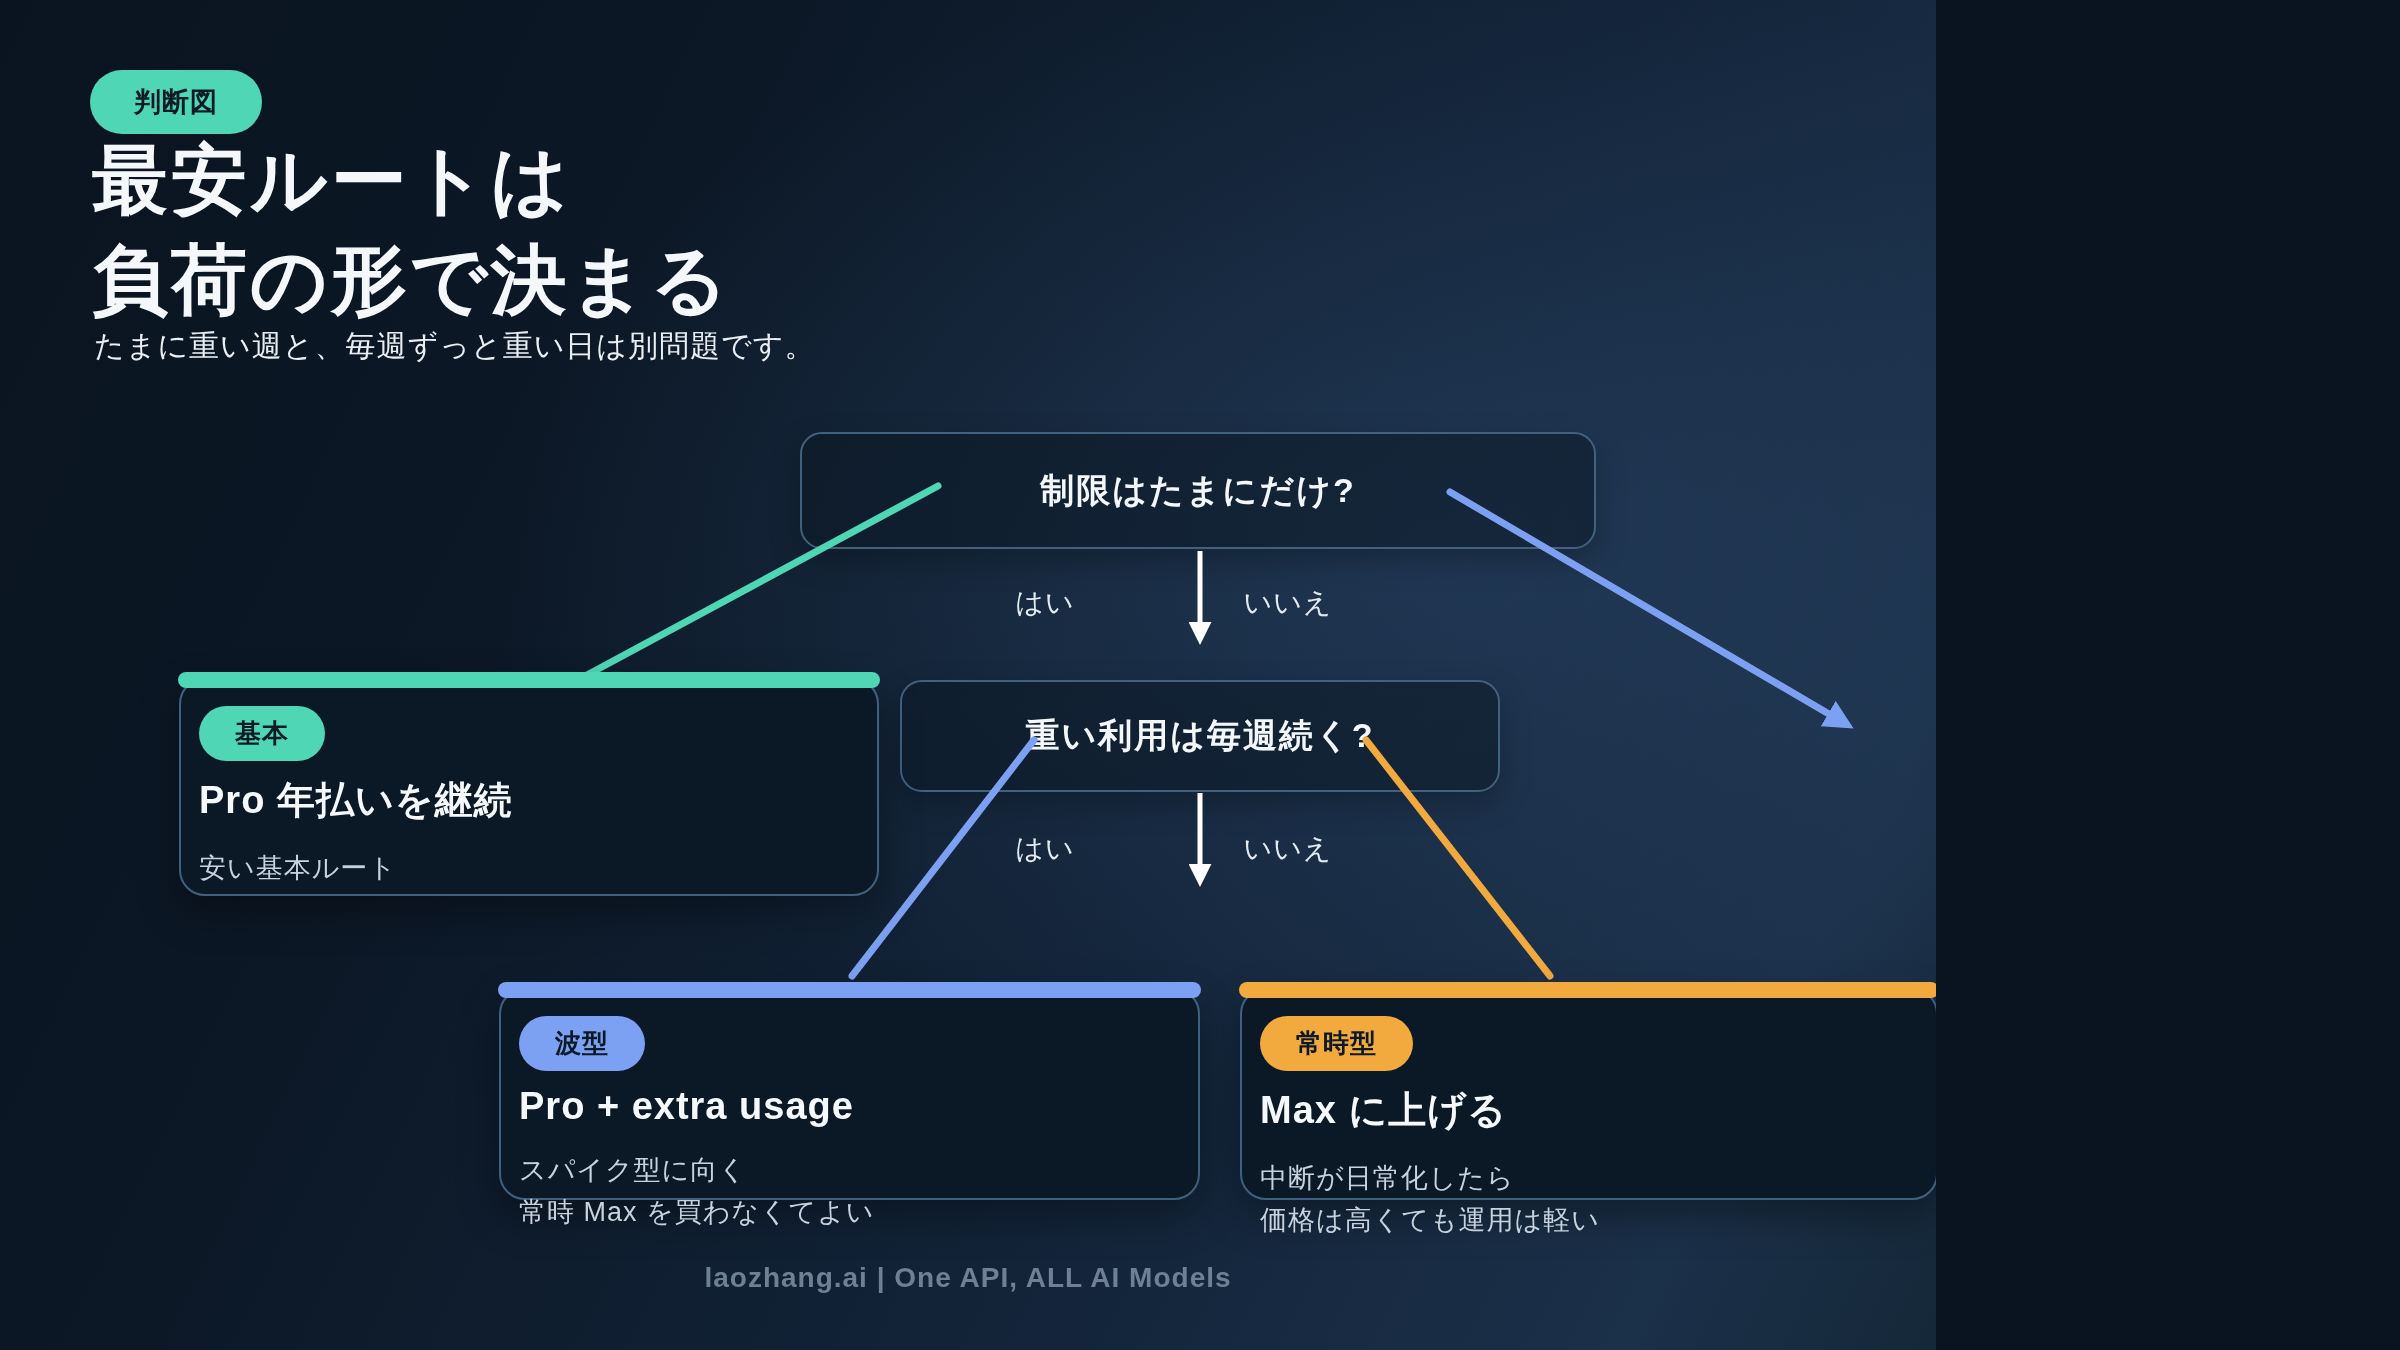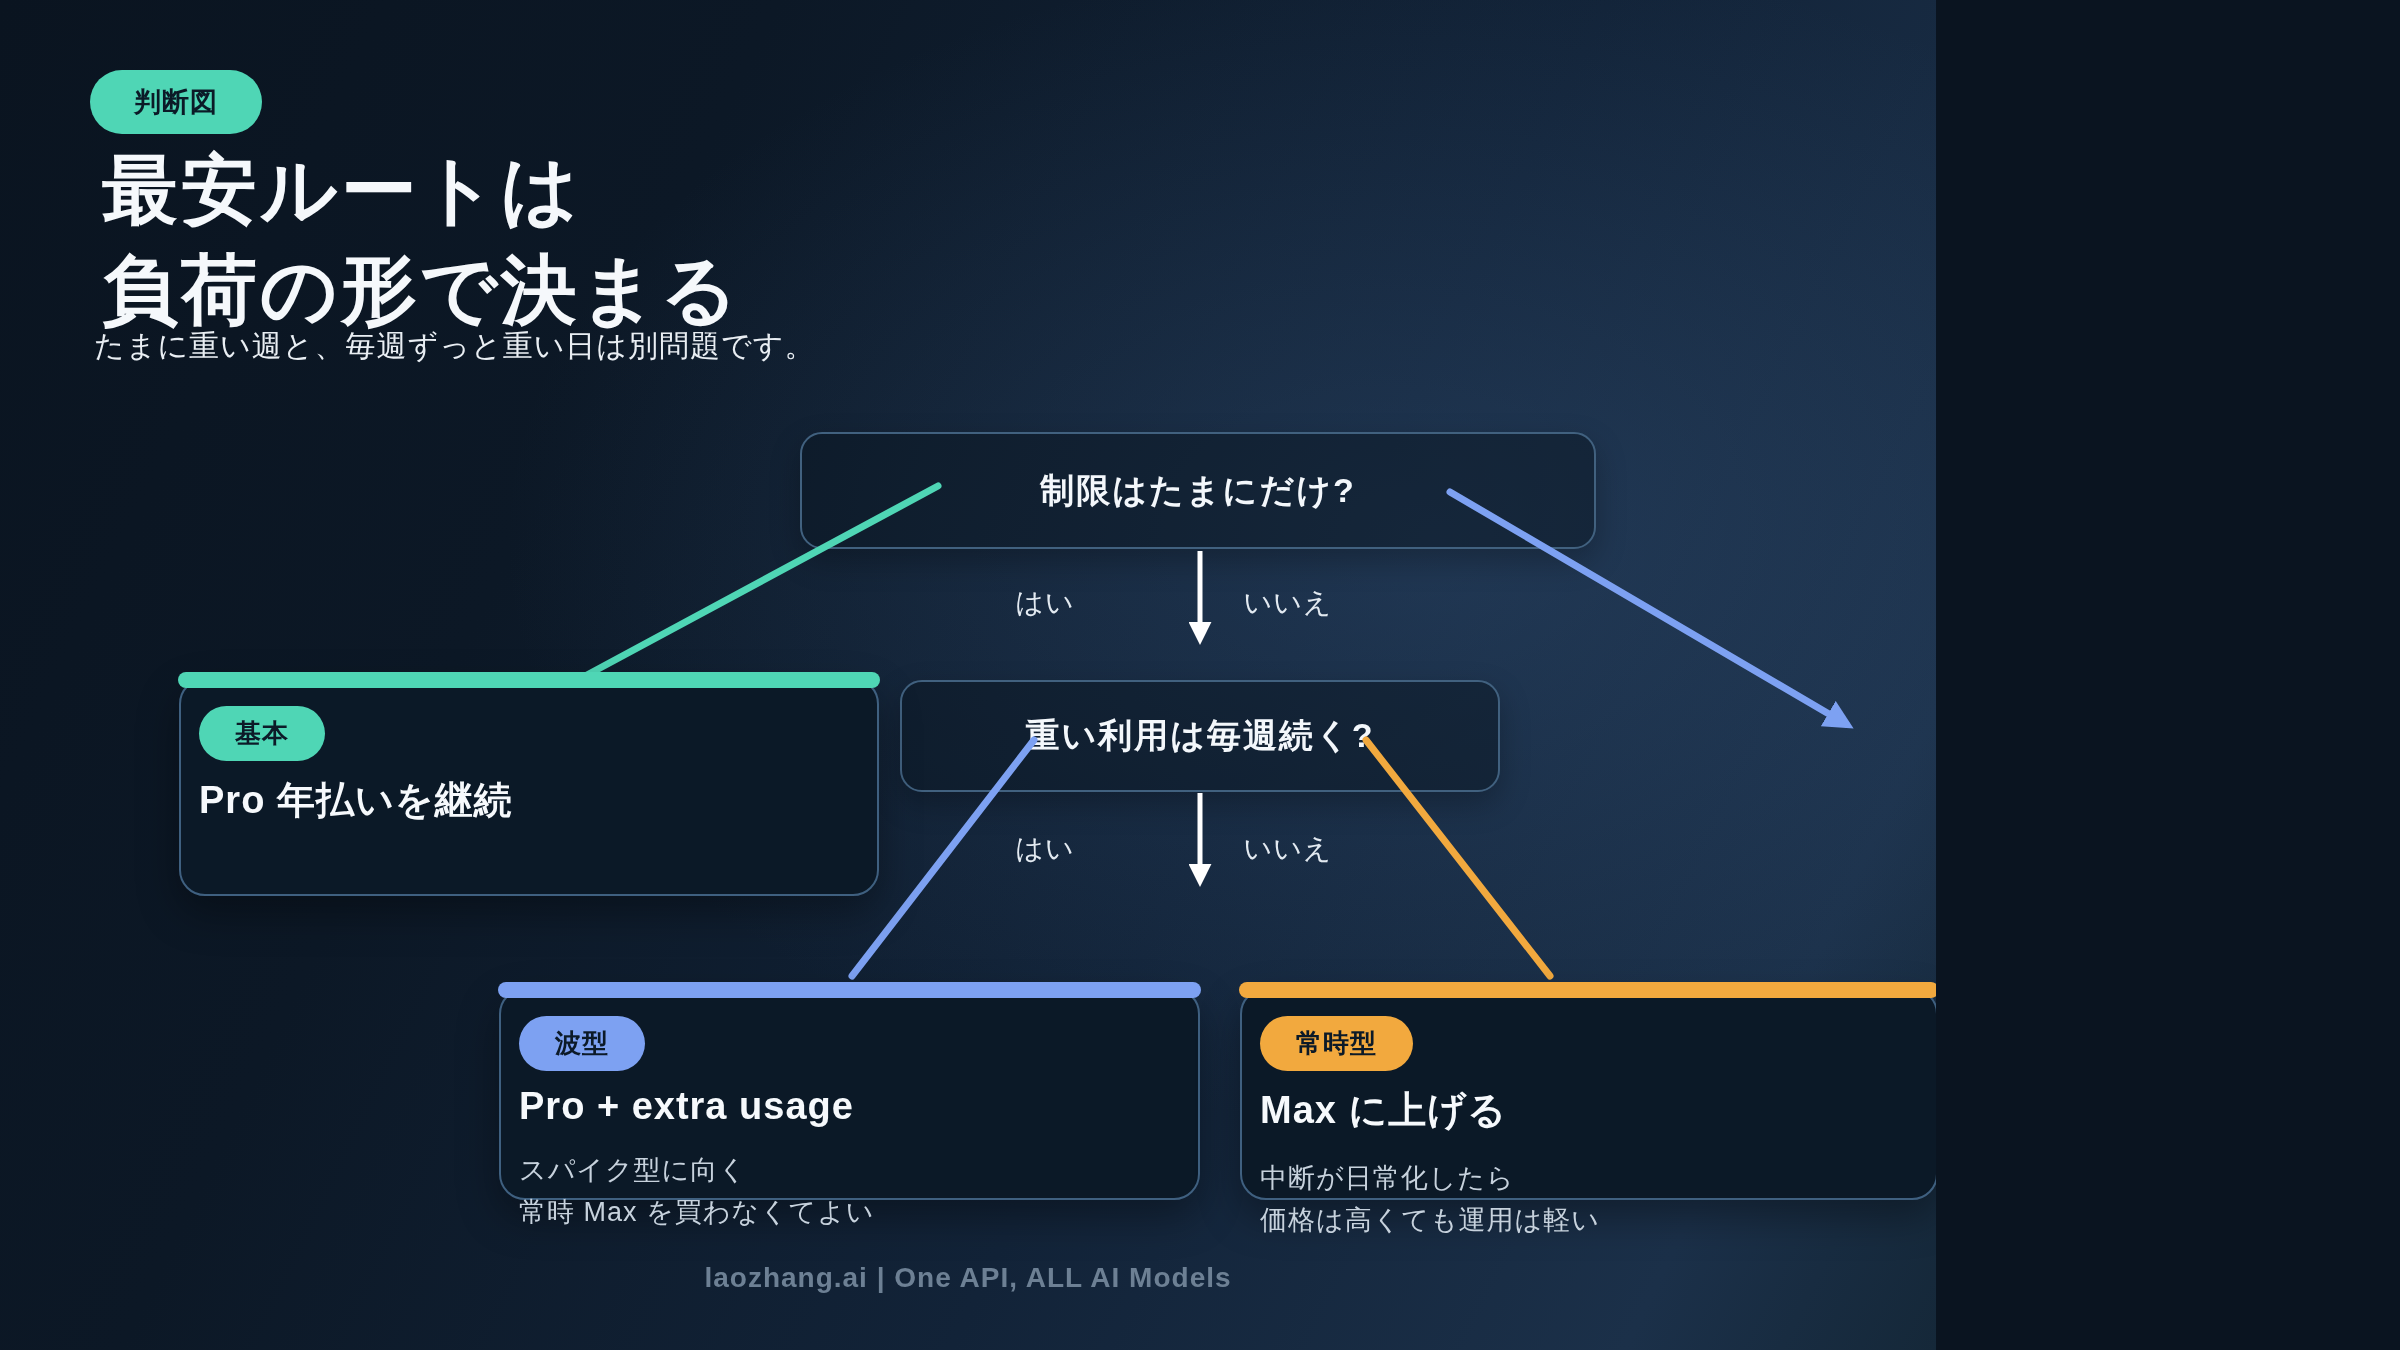--- a/index.html
+++ b/index.html
@@ -10,21 +10,21 @@
       radial-gradient(1500px 950px at 74% 40%, rgba(62,97,140,0.30), rgba(62,97,140,0) 62%),
       linear-gradient(116deg, #0a1420 0%, #0c1826 30%, #122338 62%, #1b3049 88%, #152839 100%);
   }
   
   .tag-badge{
     position:absolute;left:90px;top:70px;z-index:4;
     background:var(--teal);color:#0b1a27;font-size:27px;font-weight:bold;
     padding:14px 44px;border-radius:40px;letter-spacing:1px;
   }
   .page-title{
-    position:absolute;left:90px;top:128px;z-index:3;margin:12px;
+    position:absolute;left:90px;top:128px;z-index:3;margin:2px;
     color:#f5f8fb;font-size:76px;line-height:1.31;font-weight:bold;letter-spacing:3px;
   }
   .page-subtitle{
     position:absolute;left:94px;top:326px;z-index:2;
     color:#e9eef3;font-size:30px;letter-spacing:1px;
   }
   
   .qnode{
     position:absolute;z-index:1;box-sizing:border-box;
     background:rgba(10,21,34,0.50);border:2px solid #41617f;border-radius:22px;
@@ -112,20 +112,21 @@
   <div class="edge-label" style="left:965px;top:584px;">はい</div>
   <div class="edge-label" style="left:1208px;top:584px;">いいえ</div>
   <div class="edge-label" style="left:965px;top:830px;">はい</div>
   <div class="edge-label" style="left:1208px;top:830px;">いいえ</div>
 
   <div class="card basic">
     <div class="card-bar"></div>
     <span class="card-badge">基本</span>
     <div class="card-title">Pro 年払いを継続</div>
     <div class="card-body">
+      <div>安い基本ルート</div>
     </div>
   </div>
 
   <div class="card wave">
     <div class="card-bar"></div>
     <span class="card-badge">波型</span>
     <div class="card-title">Pro + extra usage</div>
     <div class="card-body">
       <div>スパイク型に向く</div>
       <div>常時 Max を買わなくてよい</div>

